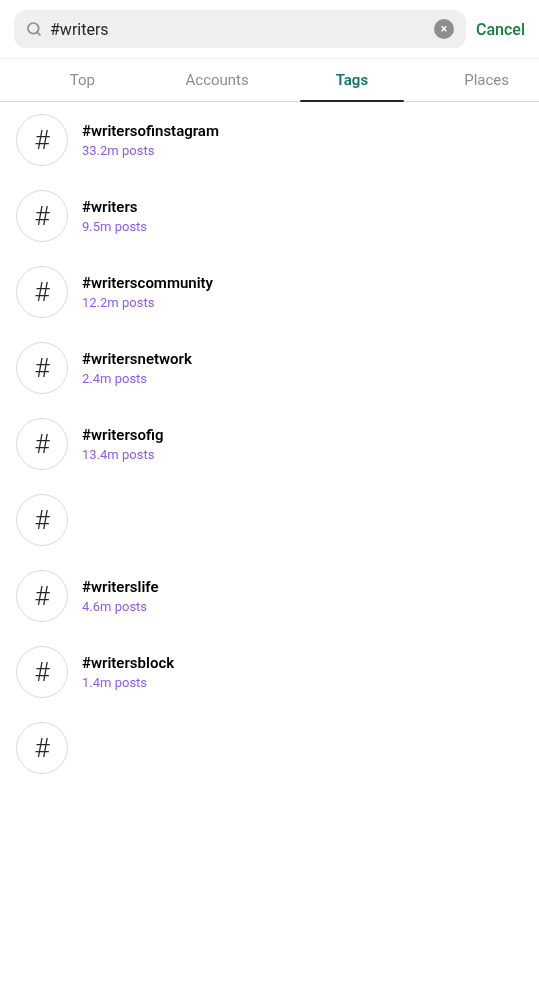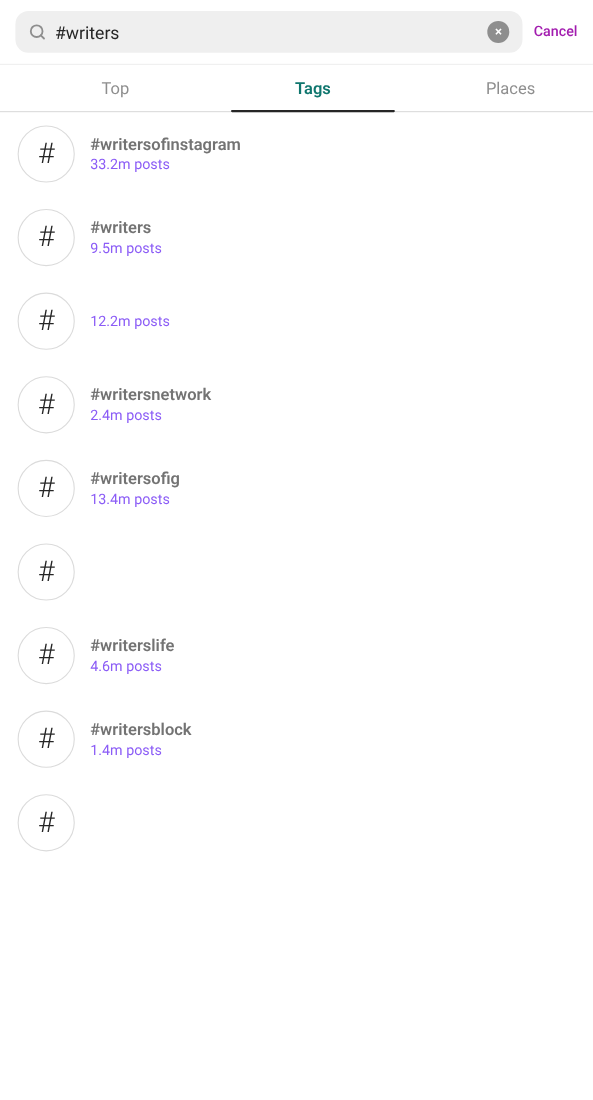--- a/index.html
+++ b/index.html
@@ -61,22 +61,22 @@
       align-items: center;
       justify-content: center;
       cursor: pointer;
       color: #ffffff;
       font-size: 12px;
       font-weight: bold;
       flex-shrink: 0;
     }
 
     .cancel-button {
-      font-size: 13px;
-      color: #a21caf;
+      font-size: 16px;
+      color: #15803d;
       font-weight: 500;
       cursor: pointer;
       white-space: nowrap;
       background: none;
       border: none;
       font-family: inherit;
     }
 
     .tabs {
       display: flex;
@@ -139,21 +139,21 @@
     }
 
     .result-info {
       display: flex;
       flex-direction: column;
       gap: 3px;
     }
 
     .result-name {
       font-size: 15px;
-      color: #737373;
+      color: #000000;
       font-weight: 600;
     }
 
     .result-meta {
       font-size: 13px;
       color: #8b5cf6;
       font-weight: 400;
     }
   </style>
 </head>
@@ -168,20 +168,21 @@
       </svg>
     </div>
     <input class="search-input" type="text" value="#writers" style="">
     <div class="clear-icon">×</div>
   </div>
   <button class="cancel-button">Cancel</button>
 </div>
 
 <div class="tabs">
   <div class="tab">Top</div>
+  <div class="tab">Accounts</div>
   <div class="tab active">Tags</div>
   <div class="tab">Places</div>
 </div>
 
 <ul class="results-list">
 <li class="result-item">
       <div class="hashtag-icon">#</div>
       <div class="result-info">
         <span class="result-name">#writersofinstagram</span>
         <span class="result-meta">33.2m posts</span>
@@ -190,20 +191,21 @@
     <li class="result-item">
       <div class="hashtag-icon">#</div>
       <div class="result-info">
         <span class="result-name">#writers</span>
         <span class="result-meta">9.5m posts</span>
       </div>
     </li>
     <li class="result-item">
       <div class="hashtag-icon">#</div>
       <div class="result-info">
+        <span class="result-name">#writerscommunity</span>
         <span class="result-meta">12.2m posts</span>
       </div>
     </li>
     <li class="result-item">
       <div class="hashtag-icon">#</div>
       <div class="result-info">
         <span class="result-name">#writersnetwork</span>
         <span class="result-meta">2.4m posts</span>
       </div>
     </li>

